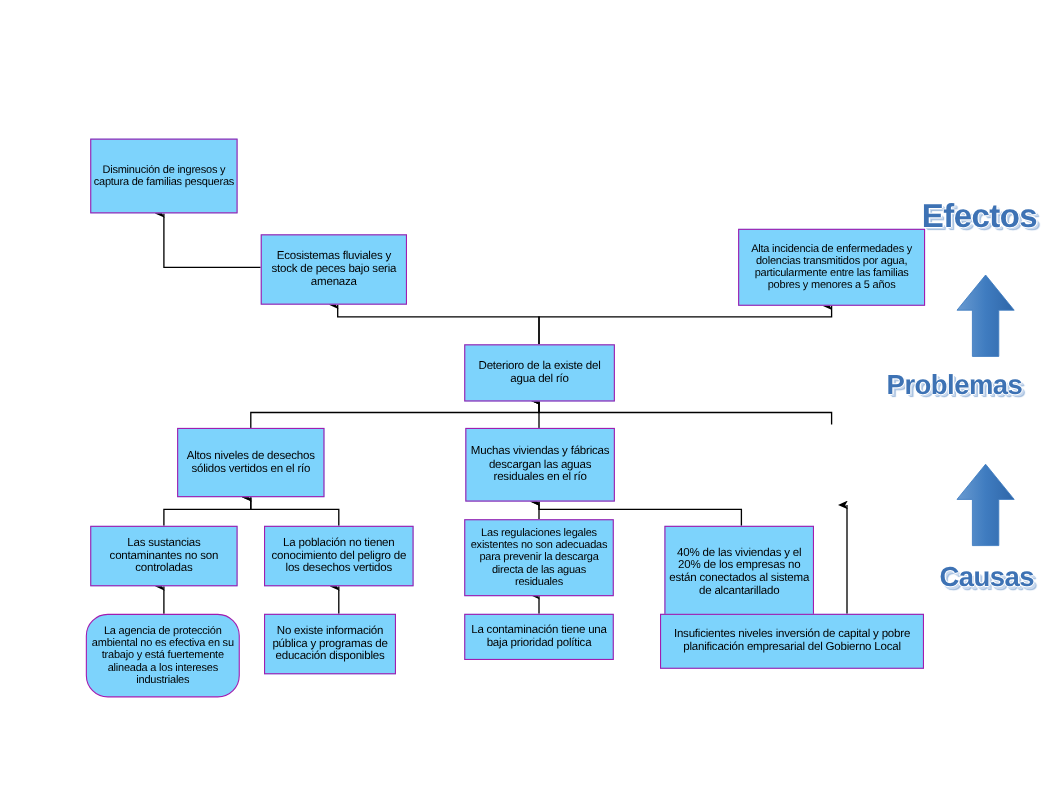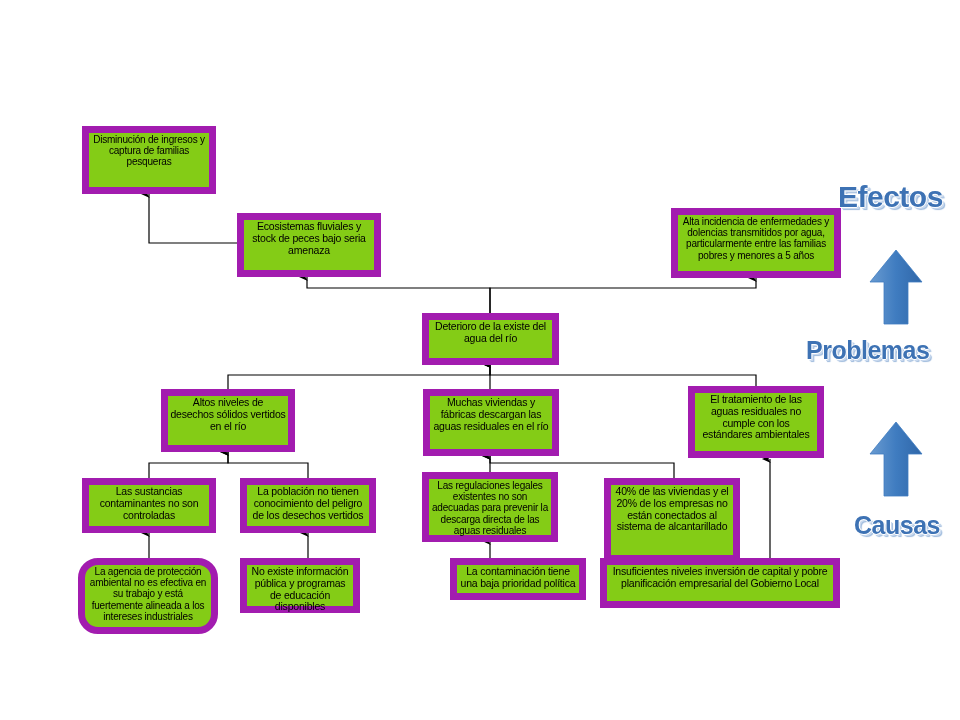--- a/index.html
+++ b/index.html
@@ -21,24 +21,24 @@
     position: absolute;
     left: 0;
     top: 0;
     width: 960px;
     height: 720px;
     pointer-events: none;
   }
   .node {
     position: absolute;
     box-sizing: border-box;
-    background: #84cc16;
-    border: 7px solid #a21caf;
+    background: #7dd3fc;
+    border: 1px solid #a21caf;
     display: flex;
-    align-items: flex-start;
+    align-items: center;
     justify-content: center;
     text-align: center;
     color: #000000;
     line-height: 1.12;
     padding: 1px 2px;
     z-index: 3;
     letter-spacing: -0.2px;
   }
   .node span {
     display: block;
@@ -110,43 +110,40 @@
       <path d="M672,558 L672,541" marker-end="url(#ah)"></path>
 
       <path d="M770,558 L770,459" marker-end="url(#ah)"></path>
     </g>
   </svg>
 
   <div class="node" style="left:82px; top:126px; width:134px; height:68px; font-size:10px;">
     <span>Disminución de ingresos y captura de familias pesqueras</span>
   </div>
 
-  <div class="node" style="left:237px; top:213px; width:144px; height:64px; font-size:10.5px;">
+  <div class="node" style="left:237px; top:213px; width:133px; height:64px; font-size:10.5px;">
     <span>Ecosistemas fluviales y stock de peces bajo seria amenaza</span>
   </div>
 
   <div class="node" style="left:671px; top:208px; width:170px; height:70px; font-size:10px;">
     <span>Alta incidencia de enfermedades y dolencias transmitidos por agua, particularmente entre las familias pobres y menores a 5 años</span>
   </div>
 
   <div class="node" style="left:422px; top:313px; width:137px; height:52px; font-size:10.5px;">
     <span>Deterioro de la existe del agua del río</span>
   </div>
 
   <div class="node" style="left:161px; top:389px; width:134px; height:63px; font-size:10.5px;">
     <span>Altos niveles de desechos sólidos vertidos en el río</span>
   </div>
 
   <div class="node" style="left:423px; top:389px; width:136px; height:67px; font-size:10.5px;">
     <span>Muchas viviendas y fábricas descargan las aguas residuales en el río</span>
   </div>
 
-  <div class="node" style="left:688px; top:386px; width:136px; height:72px; font-size:10.5px;">
-    <span>El tratamiento de las aguas residuales no cumple con los estándares ambientales</span>
-  </div>
 
   <div class="node" style="left:82px; top:478px; width:134px; height:55px; font-size:10.5px;">
     <span>Las sustancias contaminantes no son controladas</span>
   </div>
 
   <div class="node" style="left:240px; top:478px; width:136px; height:55px; font-size:10.5px;">
     <span>La población no tienen conocimiento del peligro de los desechos vertidos</span>
   </div>
 
   <div class="node" style="left:422px; top:472px; width:136px; height:70px; font-size:10px;">
@@ -158,21 +155,21 @@
   </div>
 
   <div class="node" style="left:78px; top:558px; width:140px; height:76px; font-size:10px;border-radius:20px;">
     <span>La agencia de protección ambiental no es efectiva en su trabajo y está fuertemente alineada a los intereses industriales</span>
   </div>
 
   <div class="node" style="left:240px; top:558px; width:120px; height:55px; font-size:10.5px;">
     <span>No existe información pública y programas de educación disponibles</span>
   </div>
 
-  <div class="node" style="left:422px; top:558px; width:136px; height:42px; font-size:10.5px;margin-left:28px;">
+  <div class="node" style="left:422px; top:558px; width:136px; height:42px; font-size:10.5px;">
     <span>La contaminación tiene una baja prioridad política</span>
   </div>
 
   <div class="node" style="left:600px; top:558px; width:240px; height:50px; font-size:10.5px;">
     <span>Insuficientes niveles inversión de capital y pobre planificación empresarial del Gobierno Local</span>
   </div>
 
   <div class="wordart" style="left:838px; top:180px; font-size:30px;">Efectos</div>
 
   <div class="wordart" style="left:806px; top:336px; font-size:25px;">Problemas</div>

